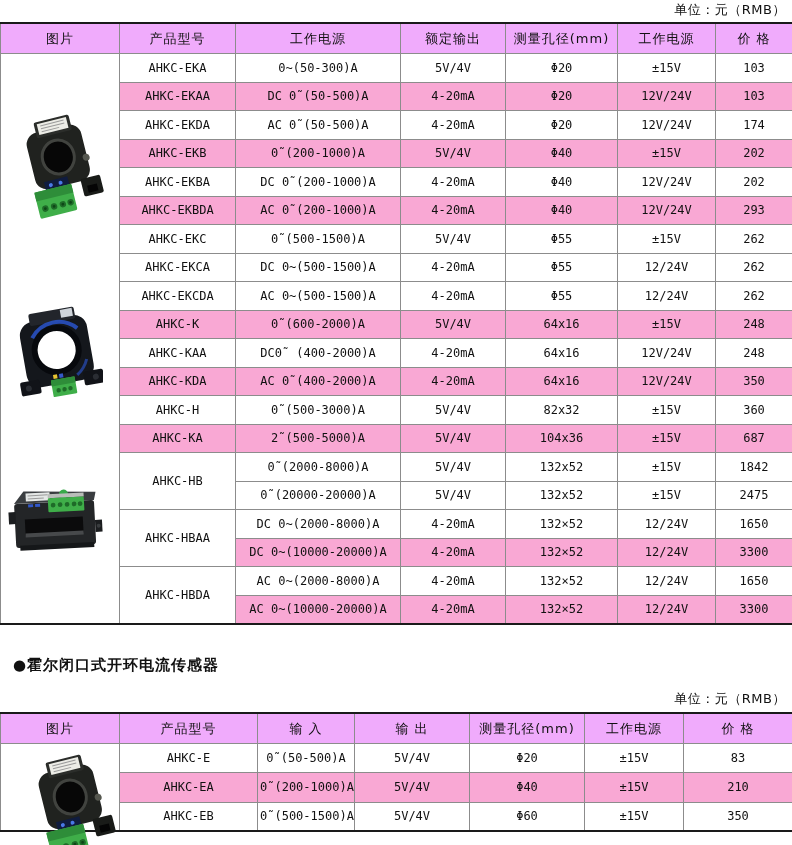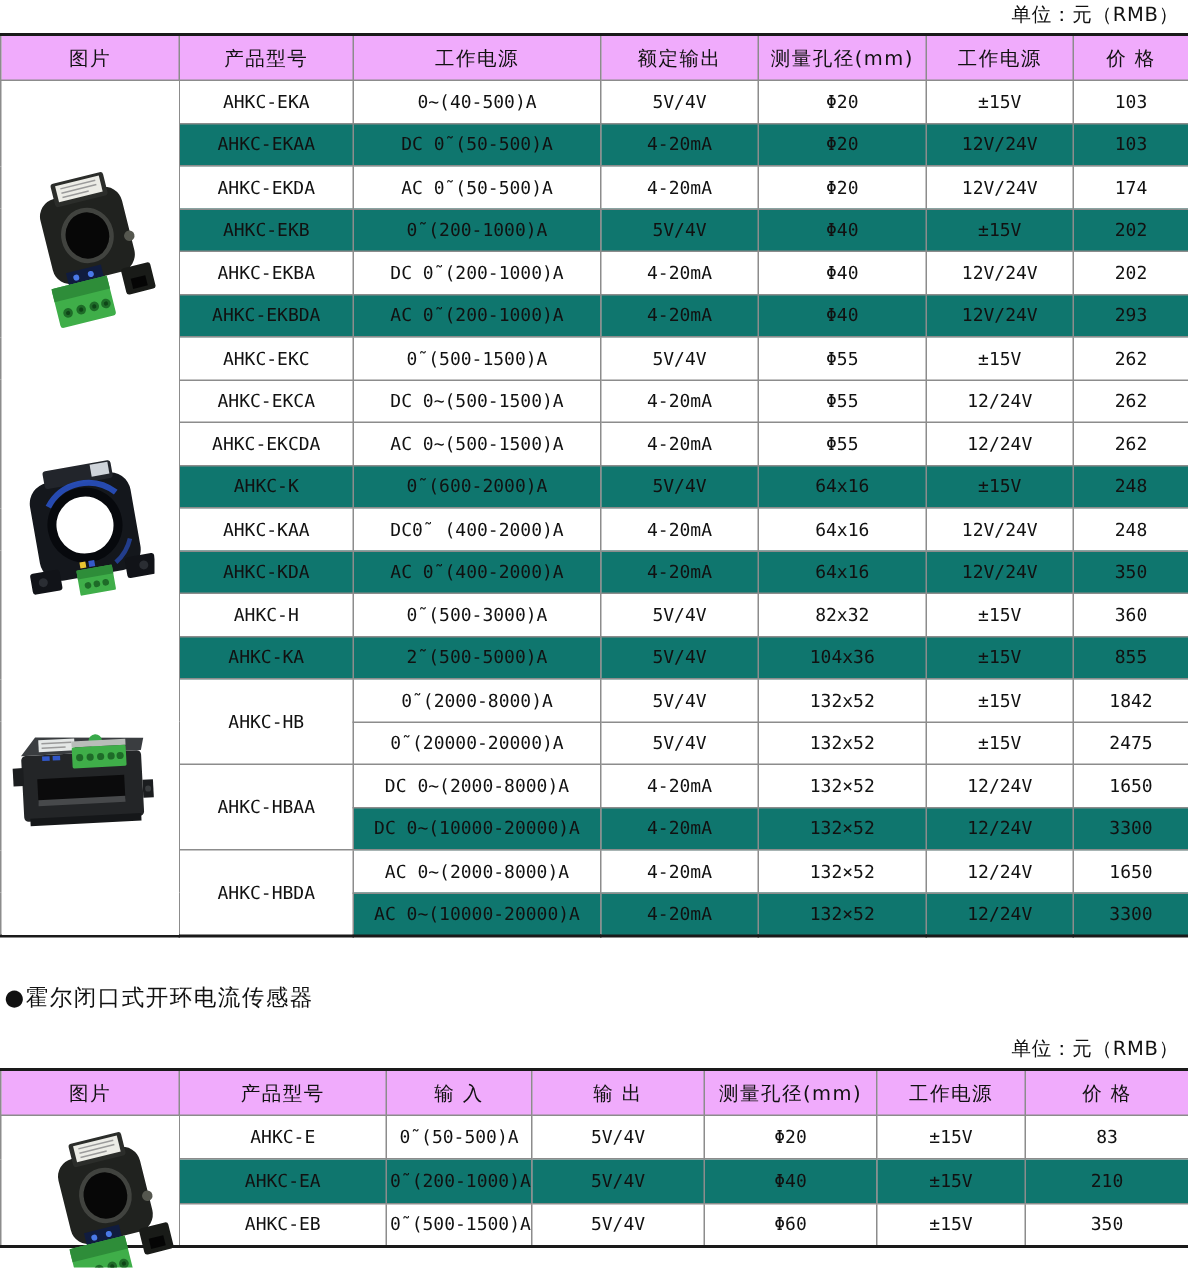--- a/index.html
+++ b/index.html
@@ -4,41 +4,41 @@
 <style>
   html,body{margin:0;padding:0;}
   body{
     width:792px;height:845px;background:#ffffff;position:relative;
     font-family:"DejaVu Sans",sans-serif;color:#111;overflow:hidden;
   }
   .unit{position:absolute;right:6px;font-size:13px;letter-spacing:.5px;text-align:center;}
   #unit-top{top:1px;}
   #unit-2{top:690px;}
   #section-heading{
-    position:absolute;left:3px;top:656px;font-size:15px;font-weight:normal;letter-spacing:1px;
+    position:absolute;left:13px;top:656px;font-size:15px;font-weight:bold;letter-spacing:1px;
   }
   table{
     position:absolute;left:0;width:792px;border-collapse:collapse;table-layout:fixed;
     border-top:2px solid #1a1a1a;border-bottom:2px solid #1a1a1a;
     border-left:1px solid #8c8c8c;border-right:1px solid #8c8c8c;
   }
   #table1{top:22px;}
   #table2{top:712px;}
   th{
     border:1px solid #8c8c8c;background:#f0abfc;font-size:13px;font-weight:500;
     height:29px;padding:0;text-align:center;letter-spacing:1px;
   }
   td{
     border:1px solid #8c8c8c;font-size:12px;text-align:center;vertical-align:middle;
     padding:0 2px;font-family:"DejaVu Sans Mono","DejaVu Sans",monospace;
     white-space:nowrap;background:#fff;
   }
   #t1body tr{height:28.5px;}
   #t2body tr{height:29.3px;}
-  td.shade{background:#0f766e;}
+  td.shade{background:#f9a8d4;}
   td.imgcell{background:#fff;position:relative;padding:0;}
   .pimg{position:absolute;}
 </style>
 </head>
 <body>
 
 <div class="unit" id="unit-top">单位：元（RMB）</div>
 
 <table id="table1">
   <colgroup>
@@ -140,21 +140,21 @@
       <rect x="18" y="50" width="58" height="4" fill="#47494b"></rect>
       <rect x="2" y="28" width="7" height="12" fill="#1b1d1f"></rect>
       <rect x="88" y="40" width="7" height="12" fill="#1b1d1f"></rect>
       <circle cx="91.5" cy="46" r="2" fill="#393c3e"></circle>
       <rect x="12" y="62" width="74" height="5" fill="#151719"></rect>
     </g>
   </svg>
 </div>
 </td>
         <td rowspan="1">AHKC-EKA</td>
-        <td>0~(40-500)A</td>
+        <td>0~(50-300)A</td>
         <td>5V/4V</td>
         <td>Φ20</td>
         <td>±15V</td>
         <td>103</td>
       </tr>
       <tr>
         <td rowspan="1" class="shade">AHKC-EKAA</td>
         <td class="shade">DC 0˜(50-500)A</td>
         <td class="shade">4-20mA</td>
         <td class="shade">Φ20</td>
@@ -248,21 +248,21 @@
         <td>82x32</td>
         <td>±15V</td>
         <td>360</td>
       </tr>
       <tr>
         <td rowspan="1" class="shade">AHKC-KA</td>
         <td class="shade">2˜(500-5000)A</td>
         <td class="shade">5V/4V</td>
         <td class="shade">104x36</td>
         <td class="shade">±15V</td>
-        <td class="shade">855</td>
+        <td class="shade">687</td>
       </tr>
       <tr>
         <td rowspan="2">AHKC-HB</td>
         <td>0˜(2000-8000)A</td>
         <td>5V/4V</td>
         <td>132x52</td>
         <td>±15V</td>
         <td>1842</td>
       </tr>
       <tr>

